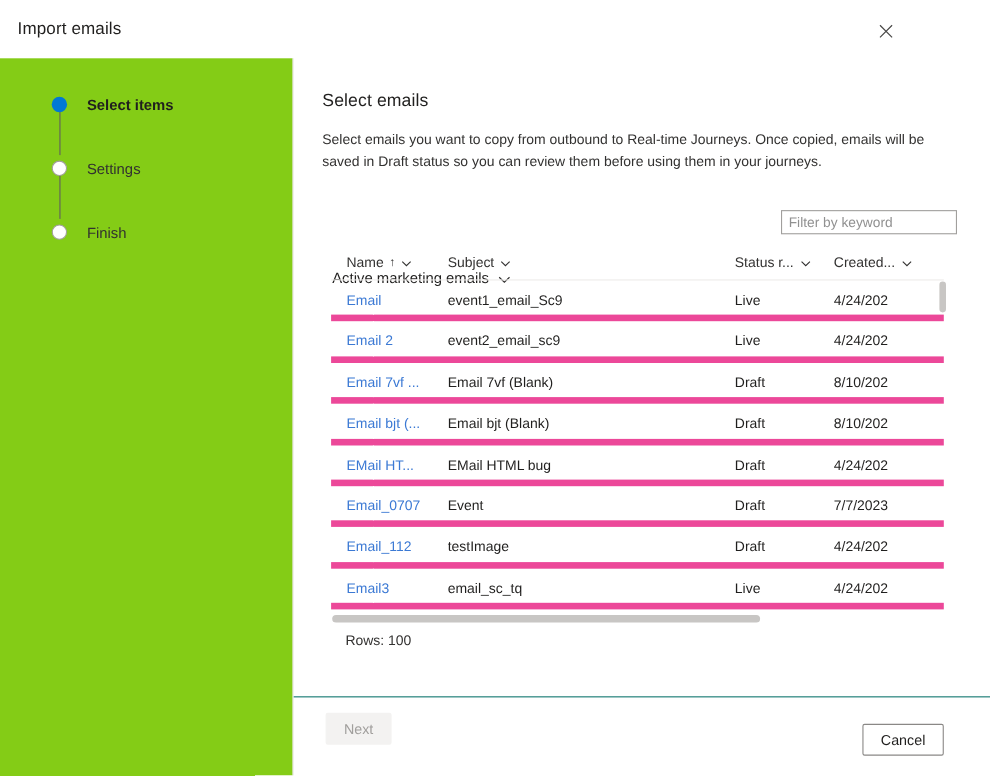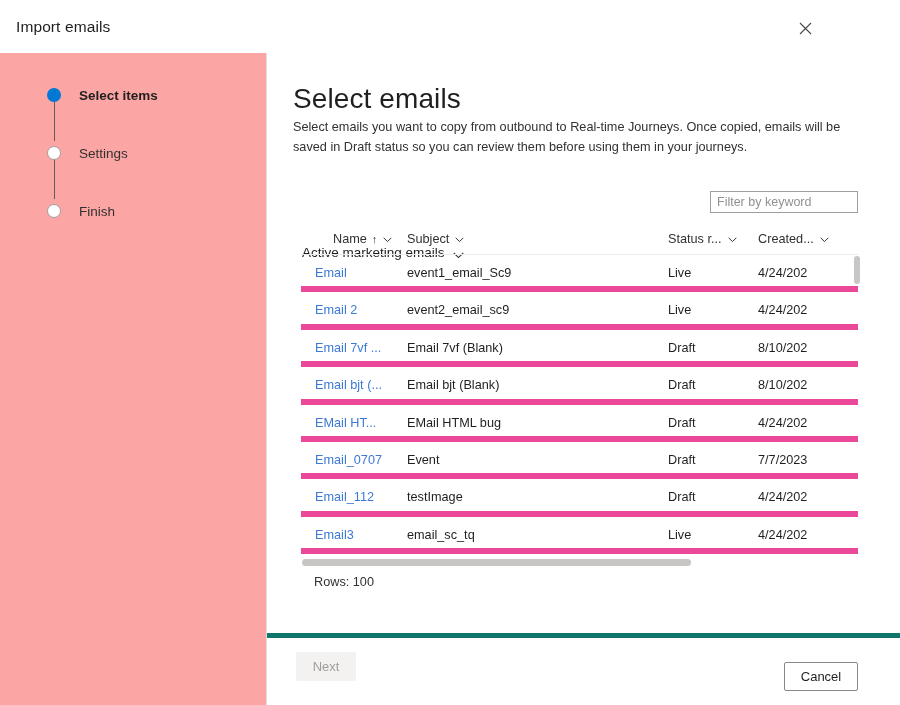--- a/index.html
+++ b/index.html
@@ -44,21 +44,21 @@
     padding: 0;
   }
   .close-btn svg { display: block; }
 
   
   .rail {
     position: absolute;
     left: 0; top: 53px;
     width: 266px;
     height: 652px;
-    background: #fca5a5;
+    background: #84cc16;
   }
   .vdivider {
     position: absolute;
     left: 266px; top: 53px;
     width: 1px; height: 652px;
     background: #e1dfdd;
   }
   .step {
     position: absolute;
     left: 47px;
@@ -97,21 +97,21 @@
   .main {
     position: absolute;
     left: 267px; top: 53px;
     width: 633px;
     height: 580px;
     background: #ffffff;
   }
   .page-title {
     position: absolute;
     left: 26px; top: 30px;
-    font-size: 28px;
+    font-size: 16px;
     font-weight: 400;
     color: #201f1e;
     letter-spacing: 0.1px;
   }
   .page-desc {
     position: absolute;
     left: 26px; top: 64px;
     width: 555px;
     font-size: 12.7px;
     line-height: 20px;
@@ -131,21 +131,21 @@
     font-size: 13.5px;
     color: #201f1e;
   }
   .chev {
     margin-left: 8px;
     display: inline-block;
   }
   .keyword-box {
     position: absolute;
     left: 443px; top: 138px;
-    width: 148px; height: 22px;
+    width: 160px; height: 22px;
     border: 1px solid #a19f9d;
     background: #ffffff;
     font-family: "Liberation Sans", sans-serif;
     font-size: 12.5px;
     color: #0f766e;
     padding: 0 6px;
     outline: none;
   }
   .keyword-box::placeholder { color: #919191; }
 
@@ -171,21 +171,21 @@
     white-space: nowrap;
   }
   .hcell .sortarrow {
     margin-left: 5px;
     font-size: 11px;
     color: #323130;
   }
   .hcell .hchev {
     margin-left: 6px;
   }
-  .col-name   { left: 32px; }
+  .col-name   { left: 14px; }
   .col-subject{ left: 106px; }
   .col-status { left: 367px; }
   .col-created{ left: 457px; }
 
   .row {
     position: relative;
     height: 37.4px;
     border-bottom: 6px solid #ec4899;
   }
   .row:first-of-type { border-top: none; }
@@ -243,21 +243,21 @@
     font-size: 12.7px;
     color: #323130;
   }
 
   
   .footer {
     position: absolute;
     left: 267px; top: 633px;
     width: 633px;
     height: 72px;
-    border-top: 5px solid #0f766e;
+    border-top: 1px solid #0f766e;
     background: #ffffff;
   }
   .btn {
     position: absolute;
     font-family: "Liberation Sans", sans-serif;
     font-size: 13px;
     height: 29px;
     border-radius: 2px;
     cursor: pointer;
     padding: 0 14px;

